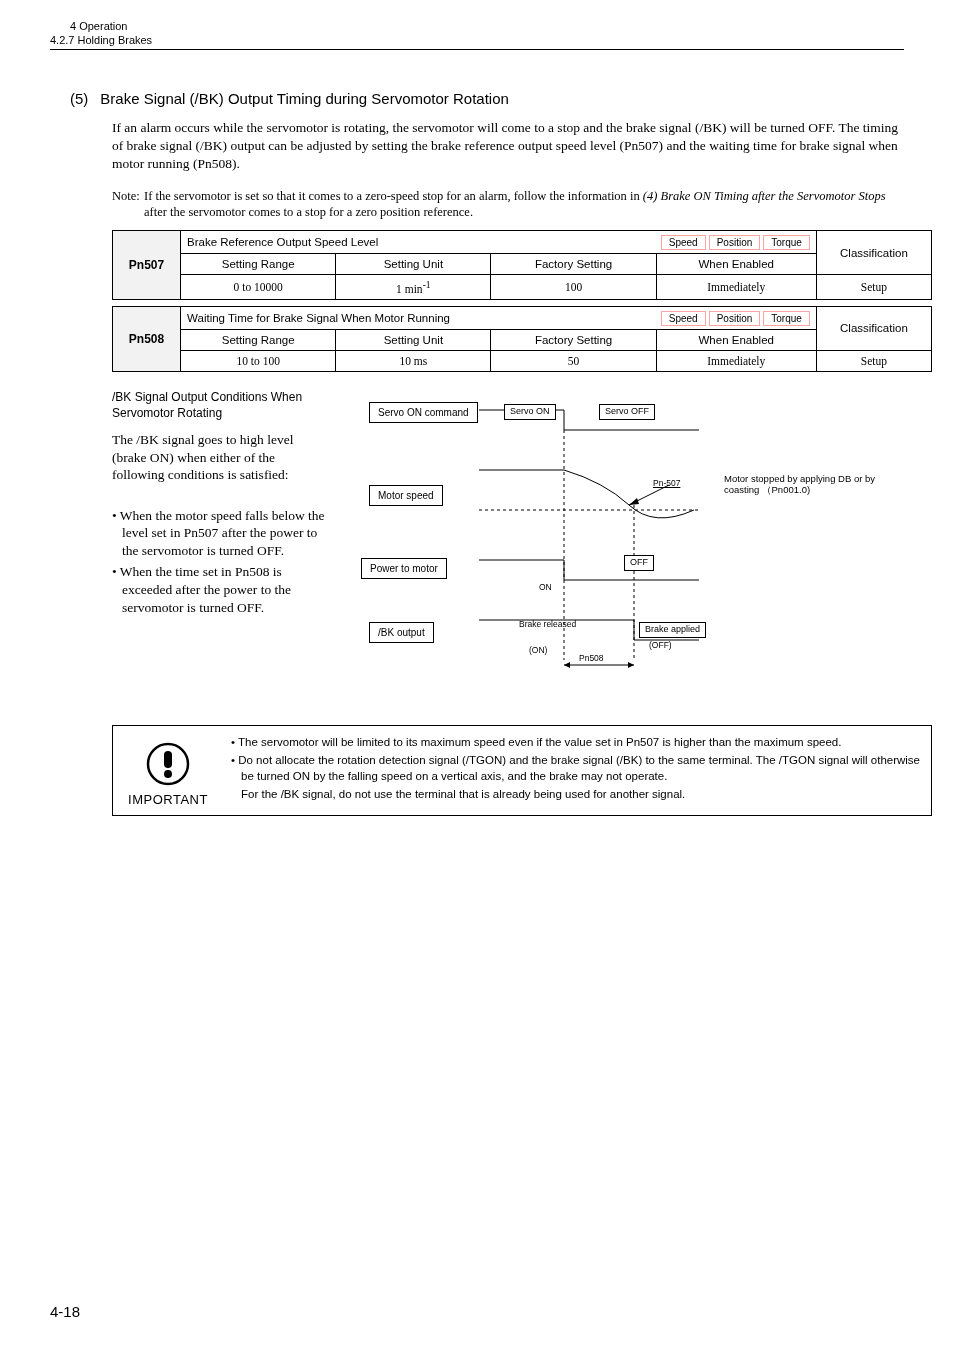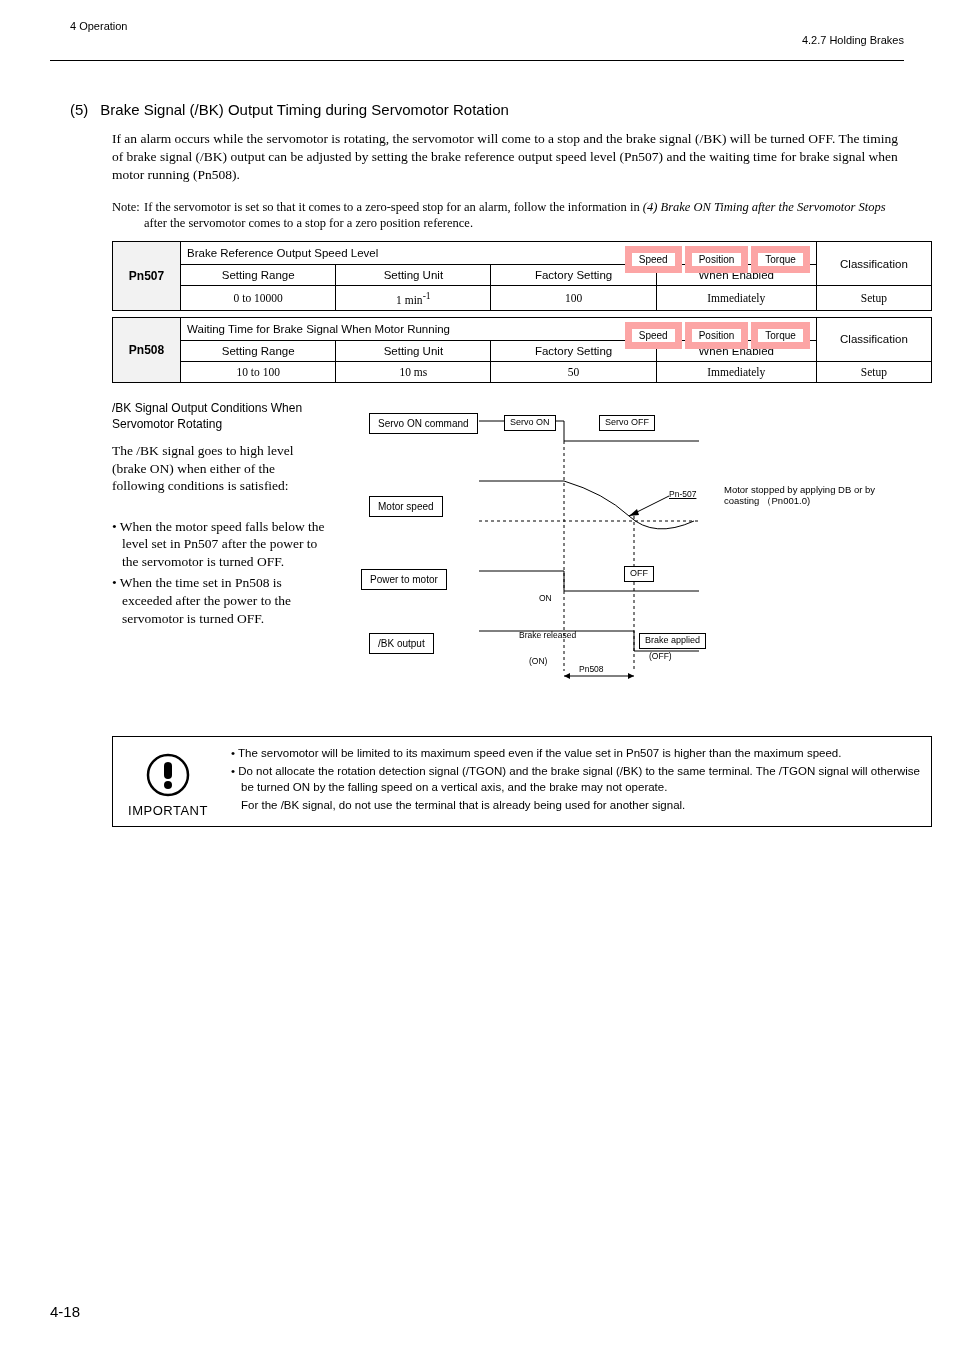--- a/index.html
+++ b/index.html
@@ -1,35 +1,35 @@
 <!DOCTYPE html>
 <html><head>
 <meta charset="utf-8">
 <style>
 * { box-sizing: border-box; margin: 0; padding: 0; }
 body { font-family: Arial, Helvetica, sans-serif; background: #fff; width: 954px; margin: 0 auto; color: #000; position: relative; height: 1350px; }
 .page { padding: 20px 50px 0 70px; }
 .header { font-size: 11px; margin-bottom: 2px; }
-.sub-header { font-size: 11px; margin-bottom: 14px; margin-left: -20px; text-align: right; }
+.sub-header { font-size: 11px; margin-bottom: 3px; margin-left: -20px; }
 .hr-top { border-top: 1px solid #000; margin-bottom: 40px; margin-left: -20px; }
 .section-title { font-size: 15px; font-weight: normal; margin-bottom: 12px; display: flex; gap: 12px; }
 .section-num { }
 .body-text { font-family: 'Times New Roman', Times, serif; font-size: 13.5px; line-height: 1.35; margin-left: 42px; margin-bottom: 14px; }
 .note-text { font-family: 'Times New Roman', Times, serif; font-size: 12.5px; line-height: 1.3; margin-left: 42px; margin-bottom: 10px; }
 .note-text .note-body { margin-left: 32px; }
 .note-text .note-label { float: left; }
 
 
 .param-table { width: 820px; margin-left: 42px; border-collapse: collapse; font-size: 11.5px; margin-bottom: 6px; }
 .param-table td, .param-table th { border: 1px solid #000; padding: 4px 6px; text-align: center; vertical-align: middle; }
 .param-table .pn-cell { background: #f2f2f2; font-weight: bold; font-size: 12px; width: 68px; }
 .param-table .title-row td.title-cell { text-align: left; padding: 5px 6px; position: relative; }
 .param-table .header-row td { background: #fff; font-weight: normal; }
 .badge-group { position: absolute; right: 6px; top: 4px; display: flex; gap: 3px; }
-.badge { border: 7px solid #fca5a5; font-size: 10px; padding: 1px 7px; background: #fff; }
+.badge { border: 1px solid #fca5a5; font-size: 10px; padding: 1px 7px; background: #fff; }
 .col1 { width: 155px; }
 .col2 { width: 155px; }
 .col3 { width: 165px; }
 .col4 { width: 160px; }
 .col5 { width: 115px; }
 
 
 .two-col { display: flex; margin-left: 42px; gap: 20px; margin-top: 18px; }
 .left-col { width: 235px; }
 .bk-heading { font-size: 12px; font-weight: normal; line-height: 1.3; margin-bottom: 10px; }
@@ -178,21 +178,21 @@
         <line x1="215" y1="275" x2="285" y2="275" stroke="#000"></line>
         <polygon points="215,275 221,272 221,278" fill="#000"></polygon>
         <polygon points="285,275 279,272 279,278" fill="#000"></polygon>
       </svg>
 
       <div class="dlabel" style="left:20px; top:12px; line-height:1.1;">Servo ON command</div>
       <div class="small-box" style="left:155px; top:14px;">Servo ON</div>
       <div class="small-box" style="left:250px; top:14px;">Servo OFF</div>
 
       <div class="dlabel" style="left:20px; top:95px;">Motor speed</div>
-      <div class="tiny-text" style="left:320px; top:88px;text-decoration:underline;">Pn-507</div>
+      <div class="tiny-text" style="left:304px; top:88px;text-decoration:underline;">Pn-507</div>
       <div class="annot" style="left:375px; top:83px;">Motor stopped by applying DB or by coasting （Pn001.0)</div>
 
       <div class="dlabel" style="left:12px; top:168px;">Power to motor</div>
       <div class="tiny-text" style="left:190px; top:192px;">ON</div>
       <div class="small-box" style="left:275px; top:165px;">OFF</div>
 
       <div class="dlabel" style="left:20px; top:232px;">/BK output</div>
       <div class="tiny-text" style="left:170px; top:230px; text-align:center; line-height:1.1;">Brake released</div>
       <div class="small-box" style="left:290px; top:232px;">Brake applied</div>
       <div class="tiny-text" style="left:180px; top:255px;">(ON)</div>

